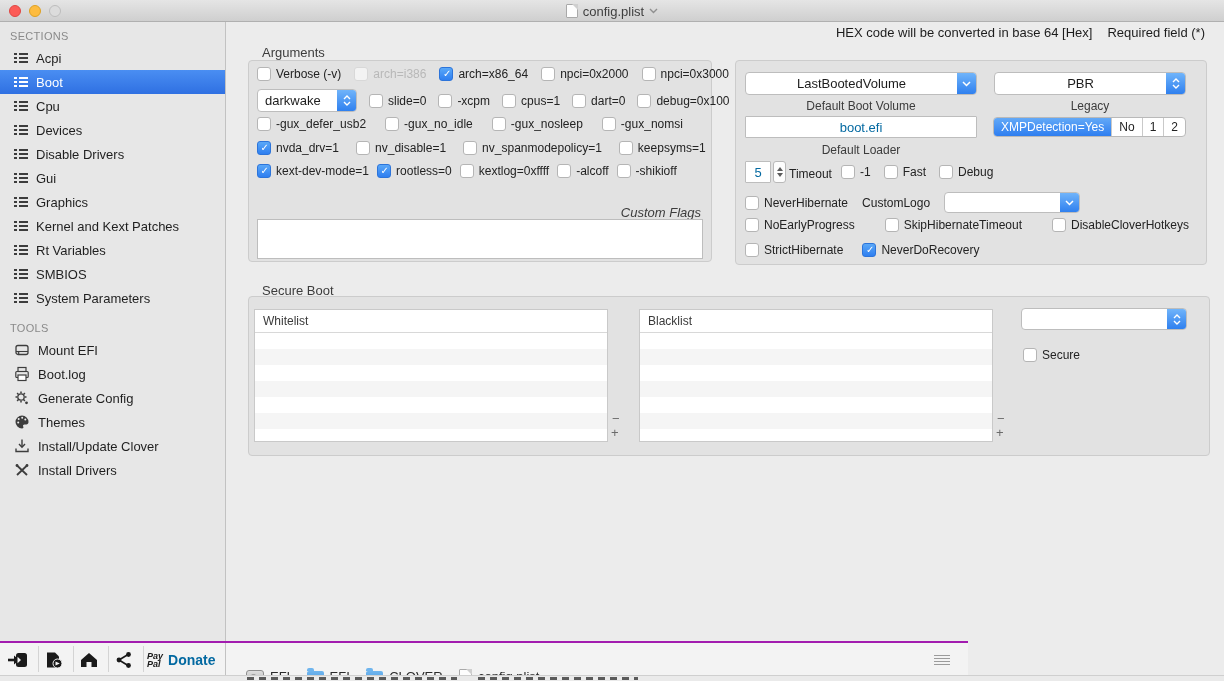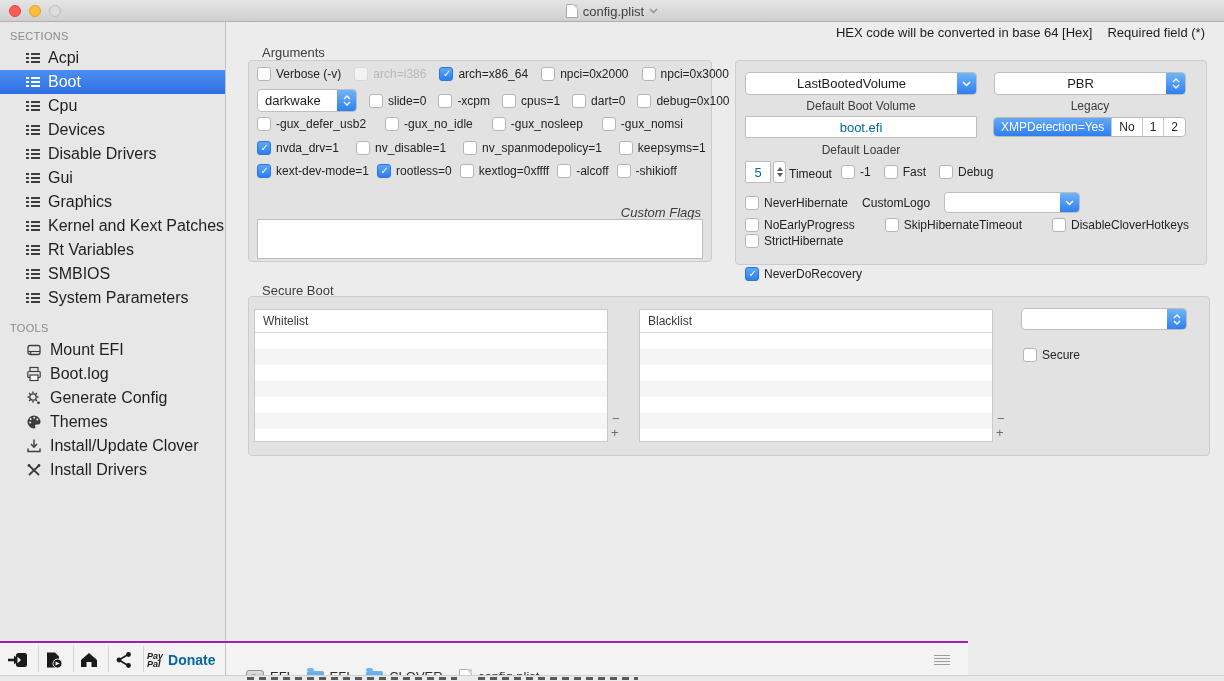--- a/index.html
+++ b/index.html
@@ -11,21 +11,21 @@
   .tl.red{left:9px;background:#fc5b57;border:1px solid #df4744;}
   .tl.yellow{left:29px;background:#fdbc40;border:1px solid #dea123;}
   .tl.gray{left:49px;background:#dcdcdc;border:1px solid #bdbdbd;}
   #titlegrp{position:absolute;left:0;right:0;top:0;height:22px;display:flex;align-items:center;justify-content:center;gap:5px;font-size:13px;color:#3f3f3f;}
   .docicon{display:inline-block;width:10px;height:12px;background:#fdfdfd;border:1px solid #a9a9a9;border-radius:1px;position:relative;}
   .docicon::after{content:"";position:absolute;right:-1px;top:-1px;border:3px solid;border-color:#cfcfcf #cfcfcf transparent transparent;}
 
   
   #sidebar{position:absolute;left:0;top:22px;width:226px;height:619px;background:#e7e7e7;border-right:1px solid #c2c2c2;box-sizing:border-box;}
   .shead{height:14px;padding:8px 0 2px 10px;font-size:11px;color:#8a8a8a;letter-spacing:.3px;}
-  .sitem{height:24px;display:flex;align-items:center;gap:8px;padding-left:26px;font-size:16px;color:#1f1f1f;cursor:default;}
+  .sitem{height:24px;display:flex;align-items:center;gap:8px;padding-left:14px;font-size:13px;color:#1f1f1f;cursor:default;}
   .sitem.sel{background:linear-gradient(#4a8ef2,#2f70e2);color:#fff;}
   .licon{display:inline-flex;gap:2px;height:10px;color:#3d3d3d;flex:0 0 auto;}
   .sitem.sel .licon{color:#fff;}
   .licon i{display:block;height:10px;background:repeating-linear-gradient(to bottom,currentColor 0 2px,transparent 2px 4px);}
   .licon .d{width:3px;} .licon .b{width:9px;}
   .ticon{width:16px;height:16px;flex:0 0 auto;display:flex;align-items:center;justify-content:center;}
   .ticon svg{display:block;}
 
   
   #topnote{position:absolute;right:19px;top:25px;display:flex;gap:15px;font-size:13px;color:#1c1c1c;}
@@ -475,21 +475,21 @@
       <label class="cb">
           <span class="bx"></span>
           <span>SkipHibernateTimeout</span>
         </label>
       <label class="cb">
           <span class="bx"></span>
           <span>DisableCloverHotkeys</span>
         </label>
     </div>
 
-    <div style="position:absolute;left:9px;top:173px;display:flex;gap:19px;flex-direction:column;">
+    <div style="position:absolute;left:9px;top:182px;display:flex;gap:19px;">
       <label class="cb">
           <span class="bx"></span>
           <span>StrictHibernate</span>
         </label>
       <label class="cb on">
           <span class="bx"></span>
           <span>NeverDoRecovery</span>
         </label>
     </div>
   </div>

